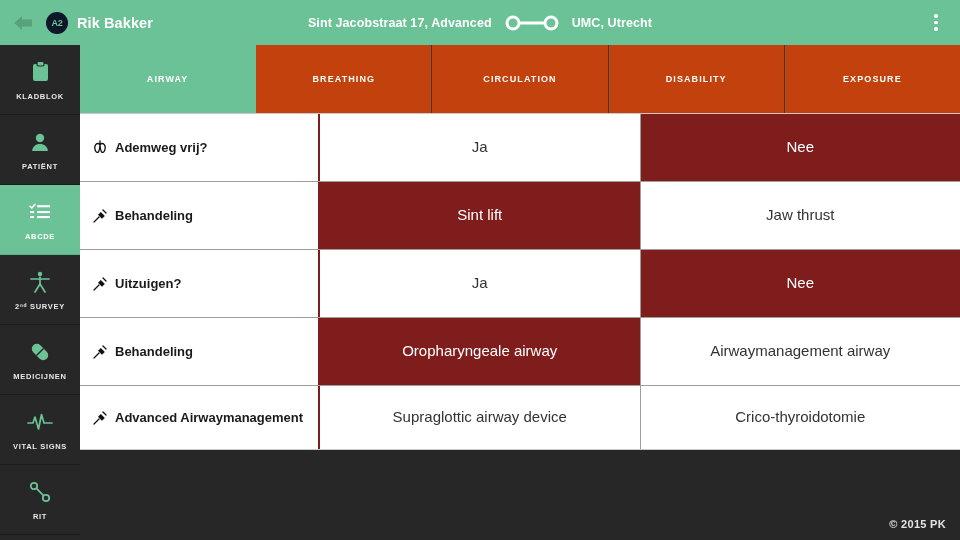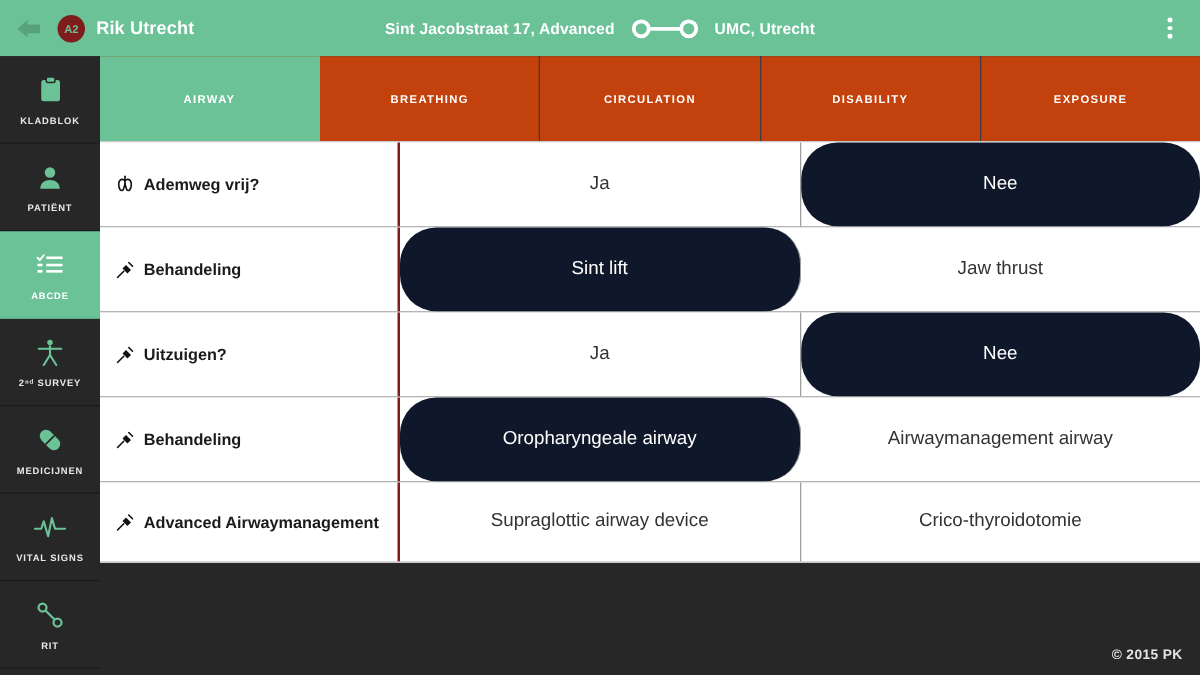--- a/index.html
+++ b/index.html
@@ -15,21 +15,21 @@
     position: absolute; top: 0; left: 0; width: 960px; height: 45px;
     background: #6bc296; display: flex; align-items: center;
   }
   #back-arrow {
     width: 46px; height: 45px; display: flex;
     align-items: center; justify-content: center; cursor: pointer;
   }
   #back-arrow svg { opacity: .45; }
   .avatar {
     width: 22px; height: 22px; border-radius: 50%;
-    background: #7f1d1d; color: #6bc296;
+    background: #0f172a; color: #6bc296;
     font-size: 9px; font-weight: bold;
     display: flex; align-items: center; justify-content: center;
     letter-spacing: -.2px; margin-right: 9px;
   }
   #patient-name { color: #fff; font-size: 14.5px; font-weight: bold; letter-spacing: .1px; }
   #route {
     position: absolute; left: 0; right: 0; top: 0; height: 45px;
     display: flex; align-items: center; justify-content: center;
     pointer-events: none;
   }
@@ -90,21 +90,21 @@
   }
   .row-label .ico { margin-right: 8px; display: flex; align-items: center; }
   .opts { flex: 1; display: flex; }
   .opt {
     flex: 1; display: flex; align-items: center; justify-content: center;
     text-align: center; font-size: 15px; color: #333;
     border-right: 1px solid #9d9d9d; cursor: pointer; line-height: 1.25;
     padding: 4px 6px;
   }
   .opt:last-child { border-right: none; }
-  .opt.selected { background: #0f172a; color: #fff; border-radius: 29px; }
+  .opt.selected { background: #7f1d1d; color: #fff; }
   .r-h70 { height: 68px; }
   .r-h64 { height: 64px; }
 
   
   #footer {
     position: absolute; right: 14px; bottom: 10px;
     color: #e4e4e4; font-size: 11px; font-weight: bold; letter-spacing: .3px;
   }
 </style>
 </head>
@@ -112,21 +112,21 @@
 
 <div id="app">
 
   <div id="header">
     <div id="back-arrow">
       <svg width="20" height="16" viewBox="0 0 20 16" aria-hidden="true">
         <path d="M9 1 L1 8 L9 15 L9 11.5 L19 11.5 L19 4.5 L9 4.5 Z" fill="#3f7d60"></path>
       </svg>
     </div>
     <div class="avatar">A2</div>
-    <div id="patient-name">Rik Utrecht</div>
+    <div id="patient-name">Rik Bakker</div>
 
     <div id="route">
       <span class="loc">Sint Jacobstraat 17, Advanced</span>
       <span id="route-connector">
         <svg width="56" height="16" viewBox="0 0 56 16" aria-hidden="true">
           <line x1="10" y1="8" x2="46" y2="8" stroke="#ffffff" stroke-width="3"></line>
           <circle cx="9" cy="8" r="6" fill="#6bc296" stroke="#ffffff" stroke-width="3"></circle>
           <circle cx="47" cy="8" r="6" fill="#6bc296" stroke="#ffffff" stroke-width="3"></circle>
         </svg>
       </span>

